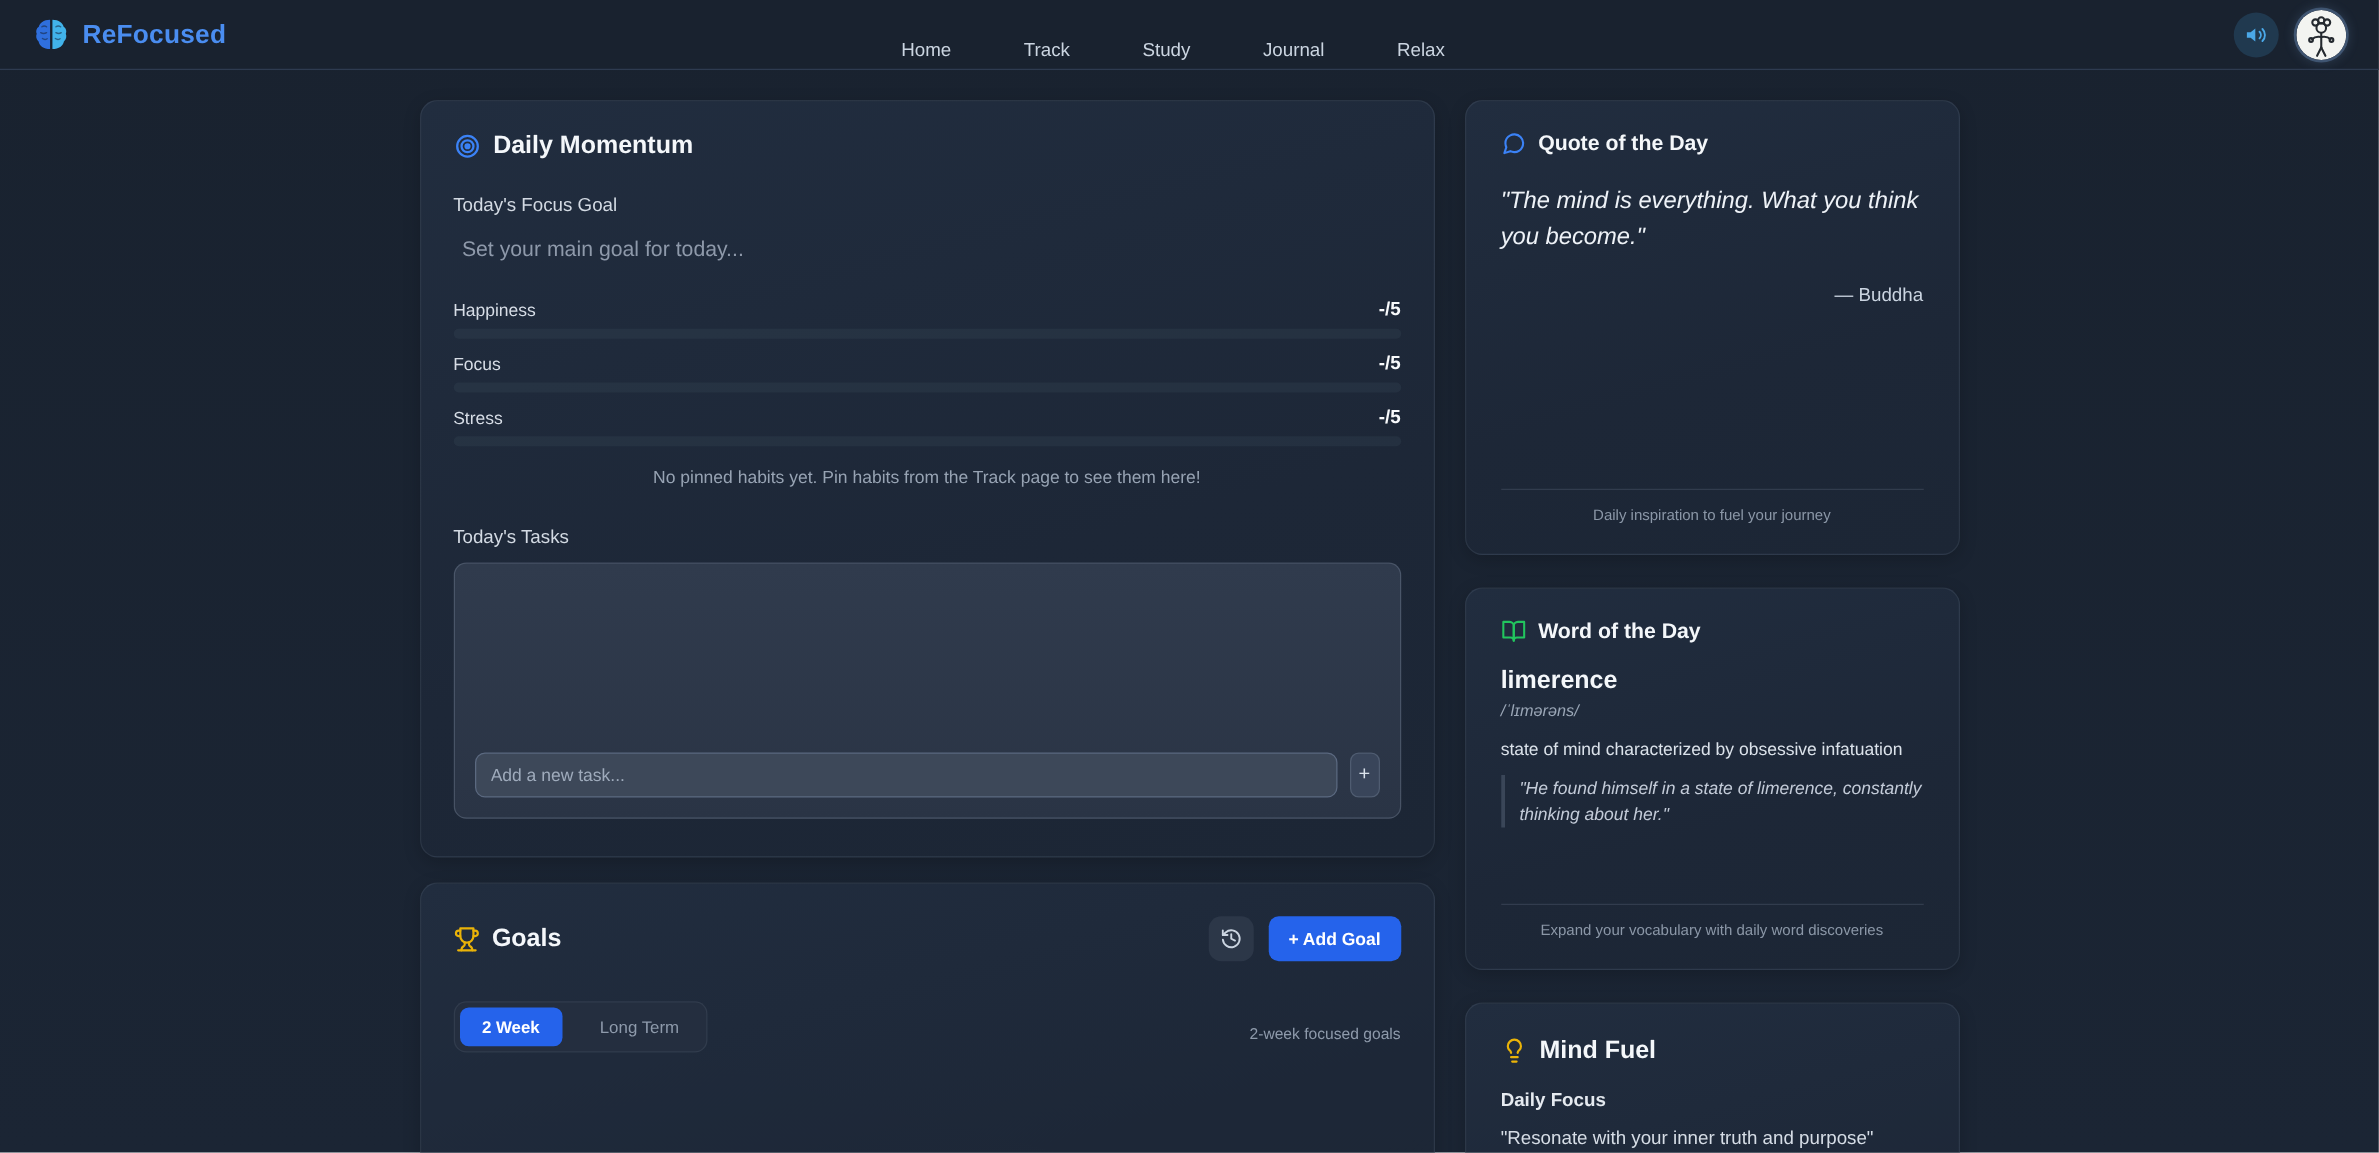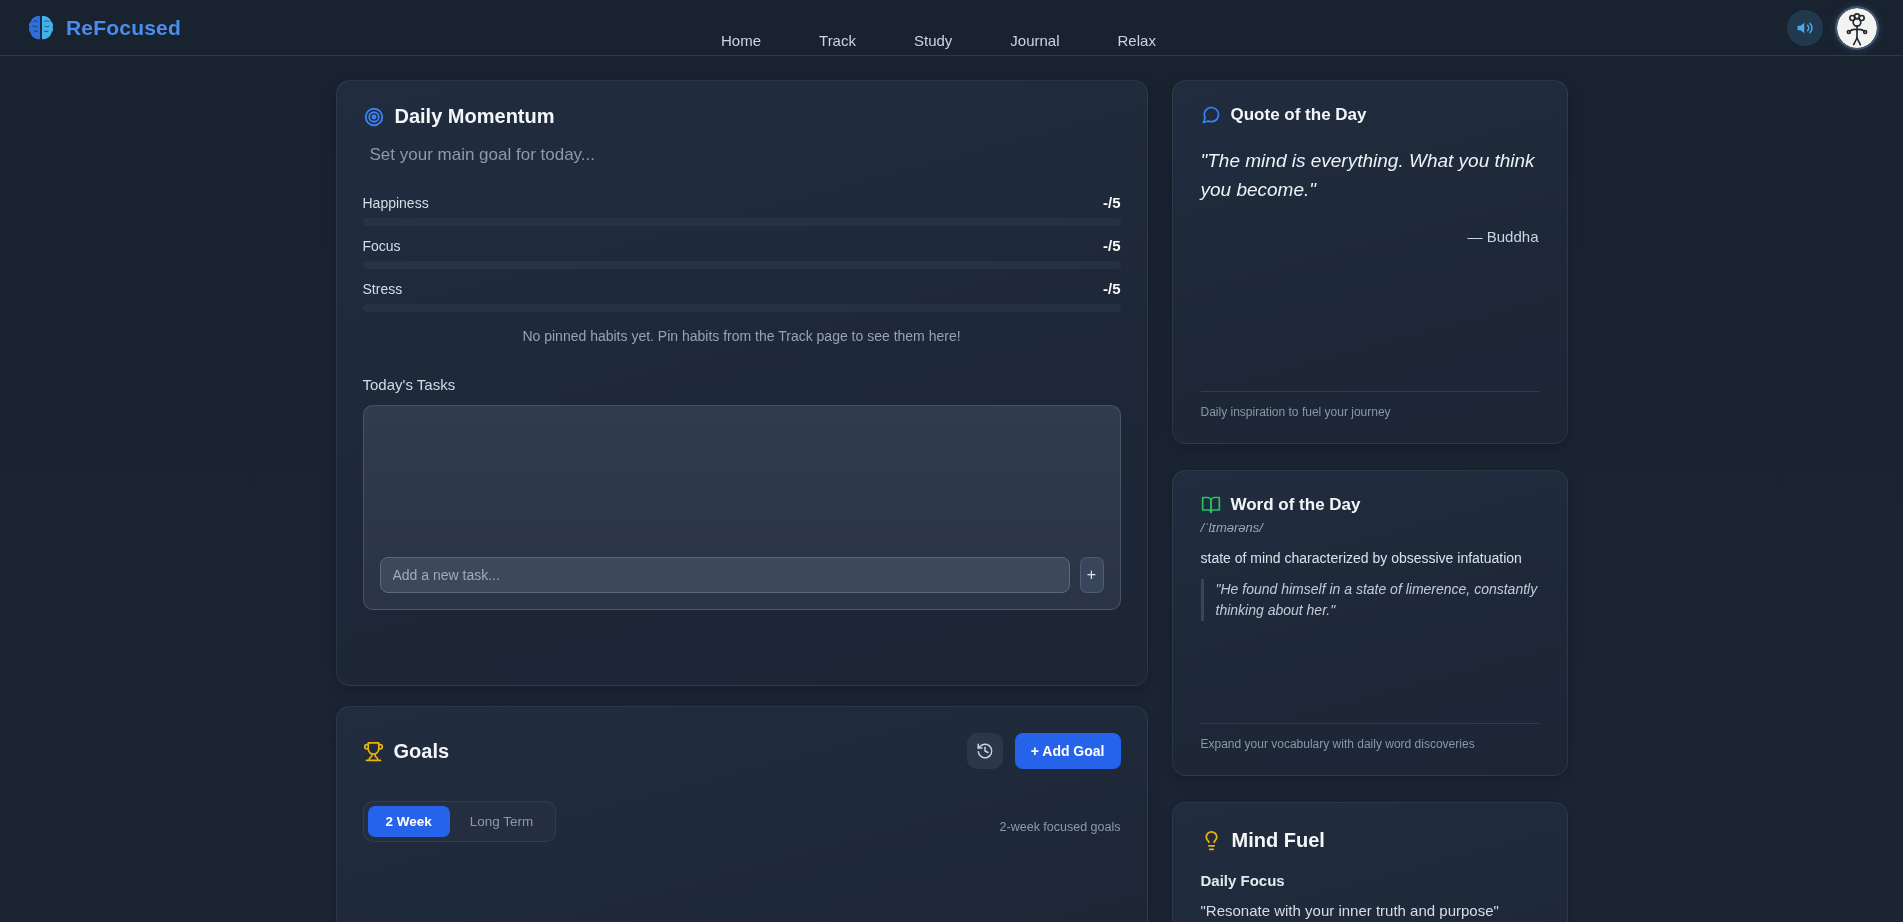--- a/index.html
+++ b/index.html
@@ -86,31 +86,31 @@
     width:36px; height:36px; border-radius:10px; background:#2c3748; border:none;
     display:flex; align-items:center; justify-content:center; cursor:pointer;
   }
   .add-goal-btn {
     background:#2563eb; color:#fff; border:none; border-radius:8px;
     padding:10px 16px; font-size:14px; font-weight:bold; cursor:pointer; font-family:inherit;text-align:right;
   }
   .goals-tabs-row { margin-top:32px; display:flex; align-items:flex-end; justify-content:space-between; }
   .tab-group {
     display:inline-flex; background:#242e3f; border:1px solid rgba(148,163,184,.12);
-    border-radius:10px; padding:4px; gap:2px;
+    border-radius:10px; padding:4px; gap:12px;
   }
   .tab { padding:8px 18px; border-radius:7px; font-size:13.5px; cursor:pointer; color:#8e9aab; }
   .tab.active { background:#2563eb; color:#fff; font-weight:bold; }
   .goals-subtitle { font-size:12.5px; color:#8e9aab; padding-bottom:8px; }
   
   .quote-card { height:364px; padding:24px 28px; display:flex; flex-direction:column; }
   .quote-text { margin-top:22px; font-size:19px; font-style:italic; color:#eef2f7; line-height:1.5; }
   .quote-author { margin-top:24px; text-align:right; font-size:15px; color:#cbd5e1; }
   .card-divider { margin-top:auto; border-top:1px solid rgba(148,163,184,.18); }
-  .card-footer { margin-top:13px; text-align:left; font-size:12px; color:#8b97a7; }
+  .card-footer { margin-top:13px; text-align:center; font-size:12px; color:#8b97a7; }
   
   .word-card { height:306px; padding:24px 28px; display:flex; flex-direction:column; }
   .word { margin-top:18px; font-size:20px; font-weight:bold; color:#f4f7fa; }
   .word-pron { margin-top:5px; font-size:13px; font-style:italic; color:#9aa6b6; }
   .word-def { margin-top:13px; font-size:14px; color:#dbe2ea; line-height:1.45; }
   .word-example {
     margin-top:11px; padding-left:12px; border-left:3px solid #3a4658;
     font-size:14px; font-style:italic; color:#c3cbd8; line-height:1.5;
   }
   
@@ -189,20 +189,21 @@
         <span class="icon">
           <svg viewBox="0 0 24 24" width="22" height="22" stroke="#3b82f6" fill="none" stroke-width="2">
             <circle cx="12" cy="12" r="9"></circle>
               <circle cx="12" cy="12" r="5.2"></circle>
               <circle cx="12" cy="12" r="1.7" fill="#3b82f6"></circle>
           </svg>
         </span>
         <span class="card-title">Daily Momentum</span>
       </div>
 
+      <div class="dm-label">Today's Focus Goal</div>
       <input class="goal-input" type="text" placeholder="Set your main goal for today..." style="">
 
       <div class="metrics">
         <div>
           <div class="metric-row">
             <span class="metric-label">Happiness</span>
             <span class="metric-value">-/5</span>
           </div>
           <div class="metric-track"></div>
         </div>
@@ -292,20 +293,21 @@
     <div class="card word-card">
       <div class="card-title-row">
         <span class="icon">
           <svg viewBox="0 0 24 24" width="20" height="20" stroke="#22c55e" fill="none" stroke-width="2" stroke-linejoin="round">
             <path d="M2 3h6a4 4 0 0 1 4 4v14a3 3 0 0 0-3-3H2z"></path>
             <path d="M22 3h-6a4 4 0 0 0-4 4v14a3 3 0 0 1 3-3h7z"></path>
           </svg>
         </span>
         <span class="card-title-sm">Word of the Day</span>
       </div>
+      <div class="word">limerence</div>
       <div class="word-pron">/ˈlɪmərəns/</div>
       <div class="word-def">state of mind characterized by obsessive infatuation</div>
       <div class="word-example">"He found himself in a state of limerence, constantly thinking about her."</div>
       <div class="card-divider"></div>
       <div class="card-footer">Expand your vocabulary with daily word discoveries</div>
     </div>
 
     <div class="card mind-card">
       <div class="card-title-row">
         <span class="icon">

